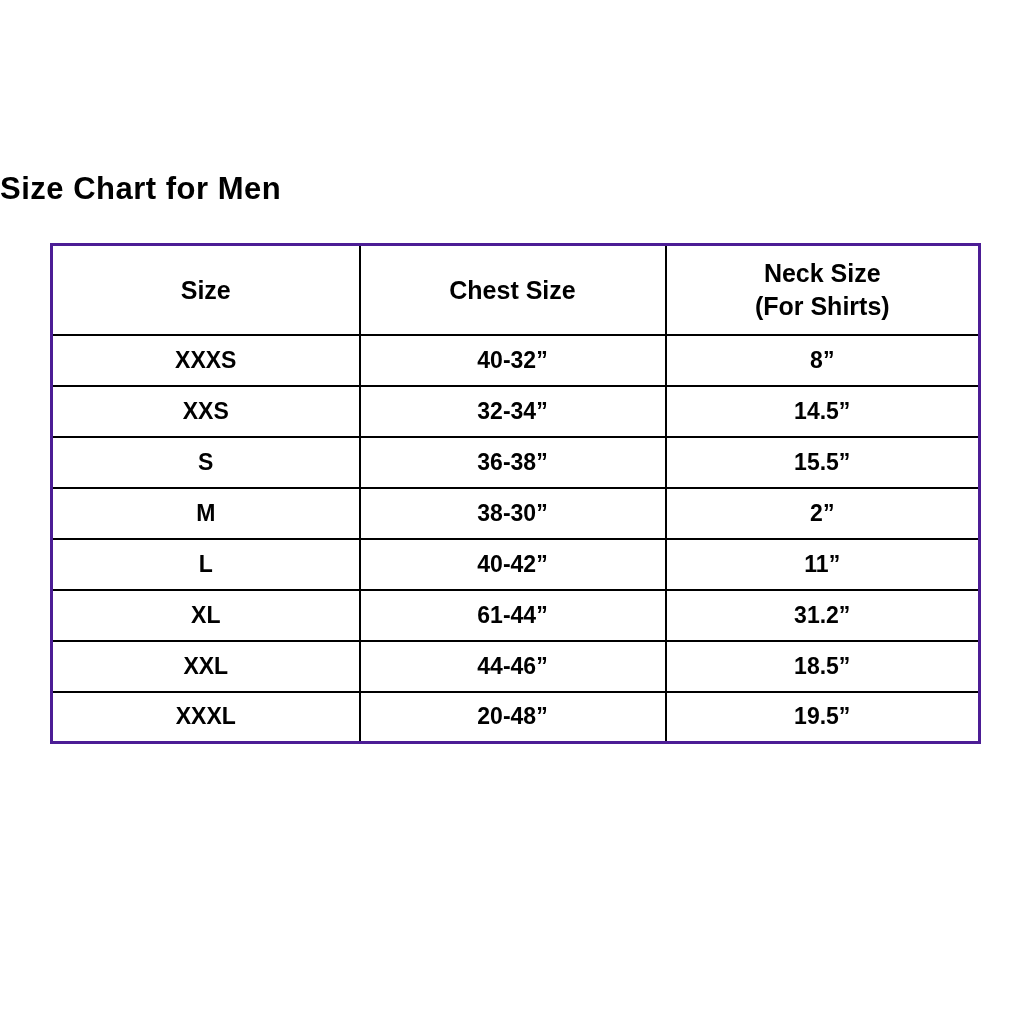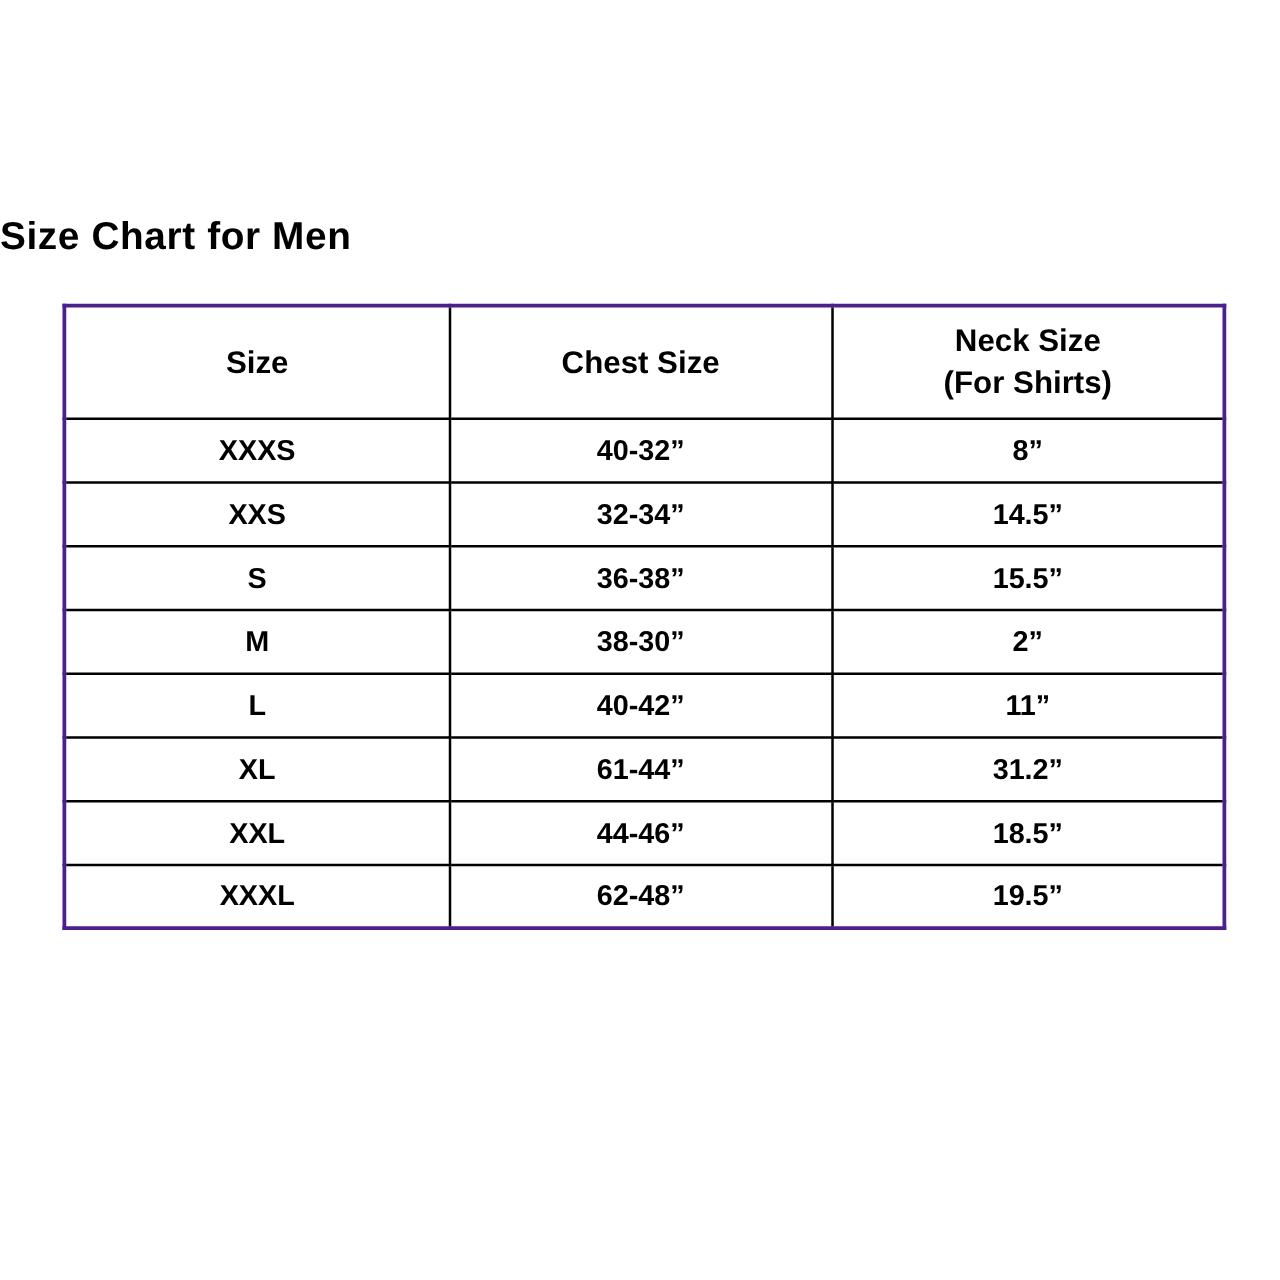--- a/index.html
+++ b/index.html
@@ -115,18 +115,18 @@
           <td>61-44”</td>
           <td>31.2”</td>
         </tr>
         <tr>
           <td>XXL</td>
           <td>44-46”</td>
           <td>18.5”</td>
         </tr>
         <tr>
           <td>XXXL</td>
-          <td>62-48”</td>
+          <td>20-48”</td>
           <td>19.5”</td>
         </tr>
       </tbody>
   </table>
 </div>
 
 </body></html>

